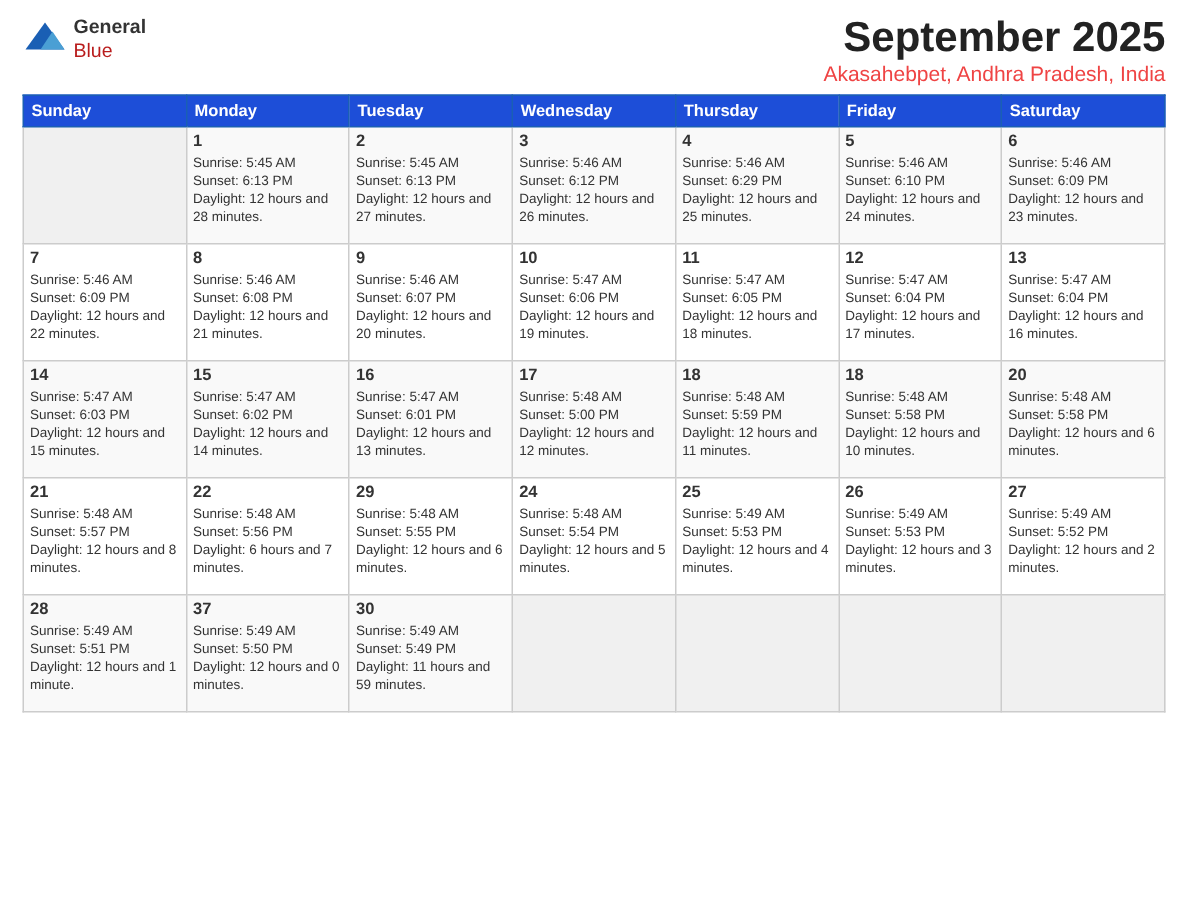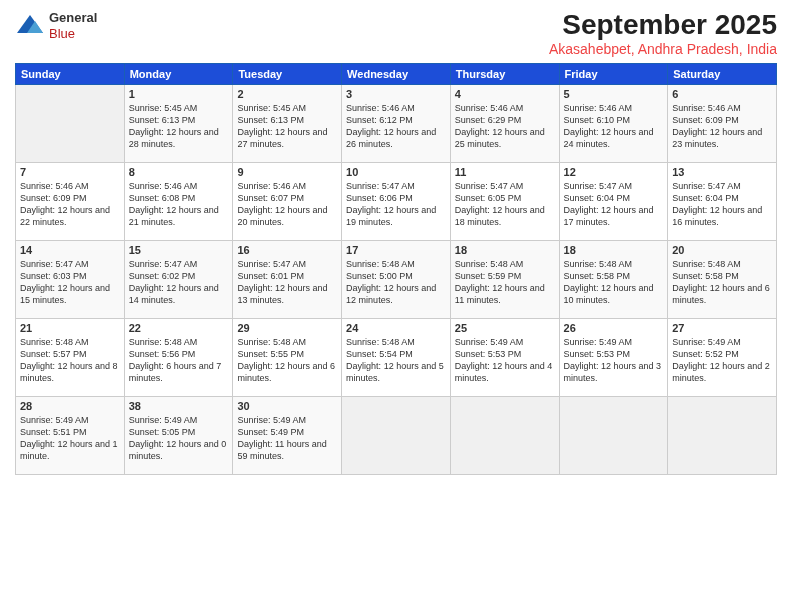--- a/index.html
+++ b/index.html
@@ -356,24 +356,24 @@
         <tr>
           <td>
         <span class="day-num">28</span>
         <div class="cell-content">
           <div>Sunrise: 5:49 AM</div>
           <div>Sunset: 5:51 PM</div>
           <div>Daylight: 12 hours and 1 minute.</div>
         </div>
       </td>
           <td>
-        <span class="day-num">38</span>
-        <div class="cell-content">
-          <div>Sunrise: 5:49 AM</div>
-          <div>Sunset: 5:05 PM</div>
+        <span class="day-num">37</span>
+        <div class="cell-content">
+          <div>Sunrise: 5:49 AM</div>
+          <div>Sunset: 5:50 PM</div>
           <div>Daylight: 12 hours and 0 minutes.</div>
         </div>
       </td>
           <td>
         <span class="day-num">30</span>
         <div class="cell-content">
           <div>Sunrise: 5:49 AM</div>
           <div>Sunset: 5:49 PM</div>
           <div>Daylight: 11 hours and 59 minutes.</div>
         </div>

